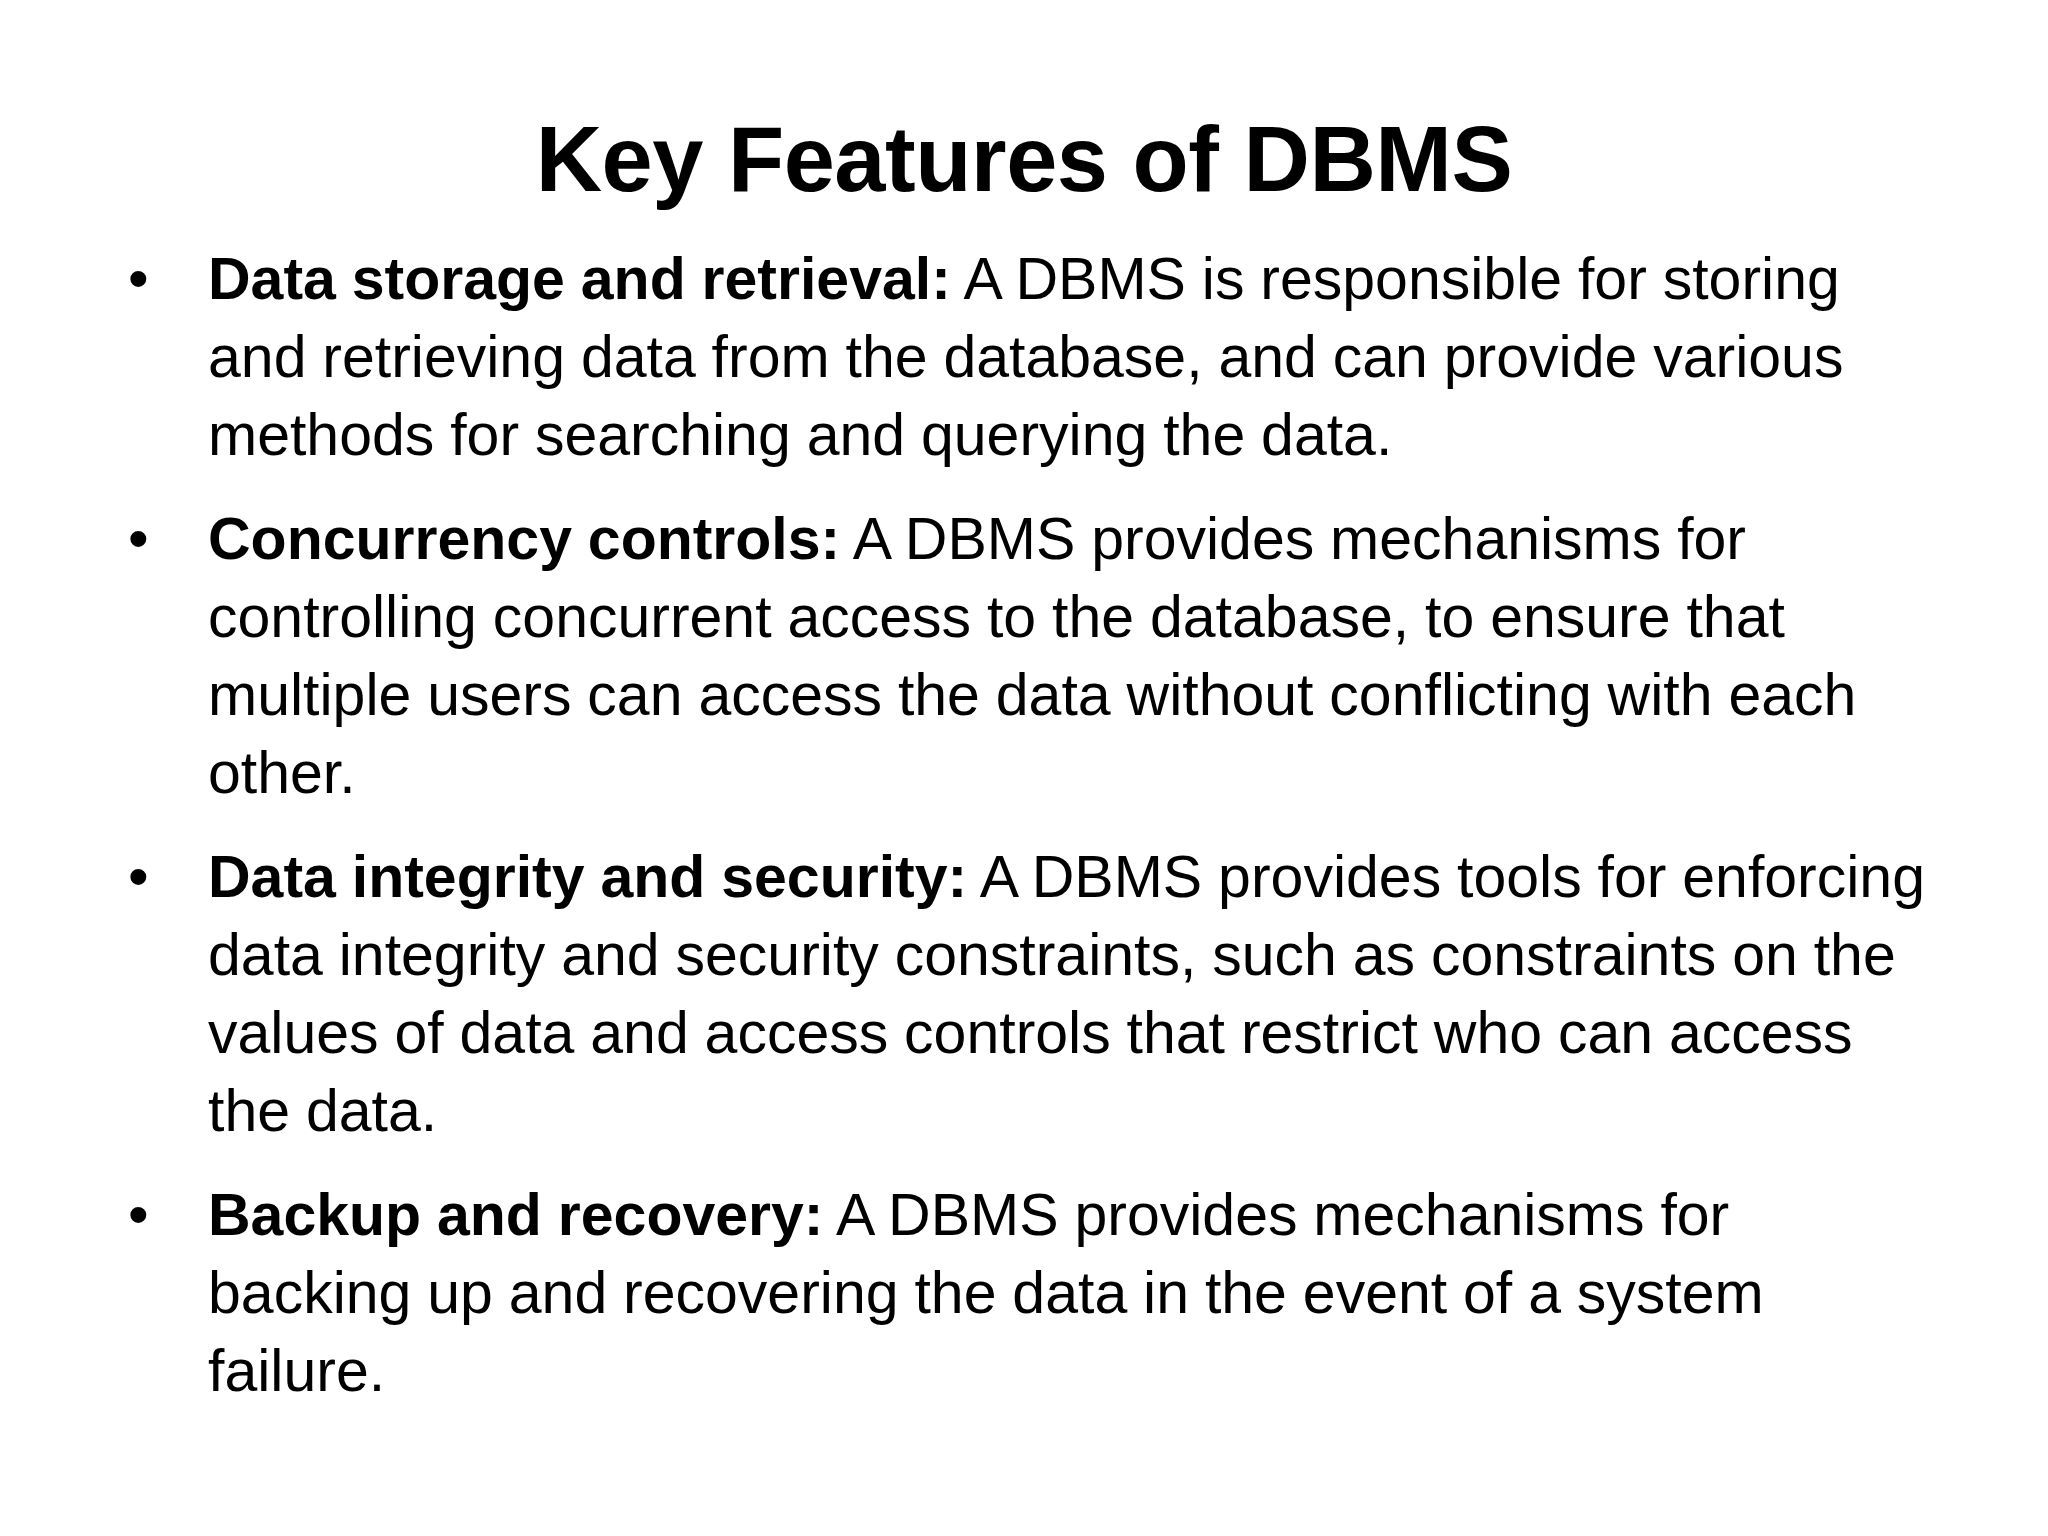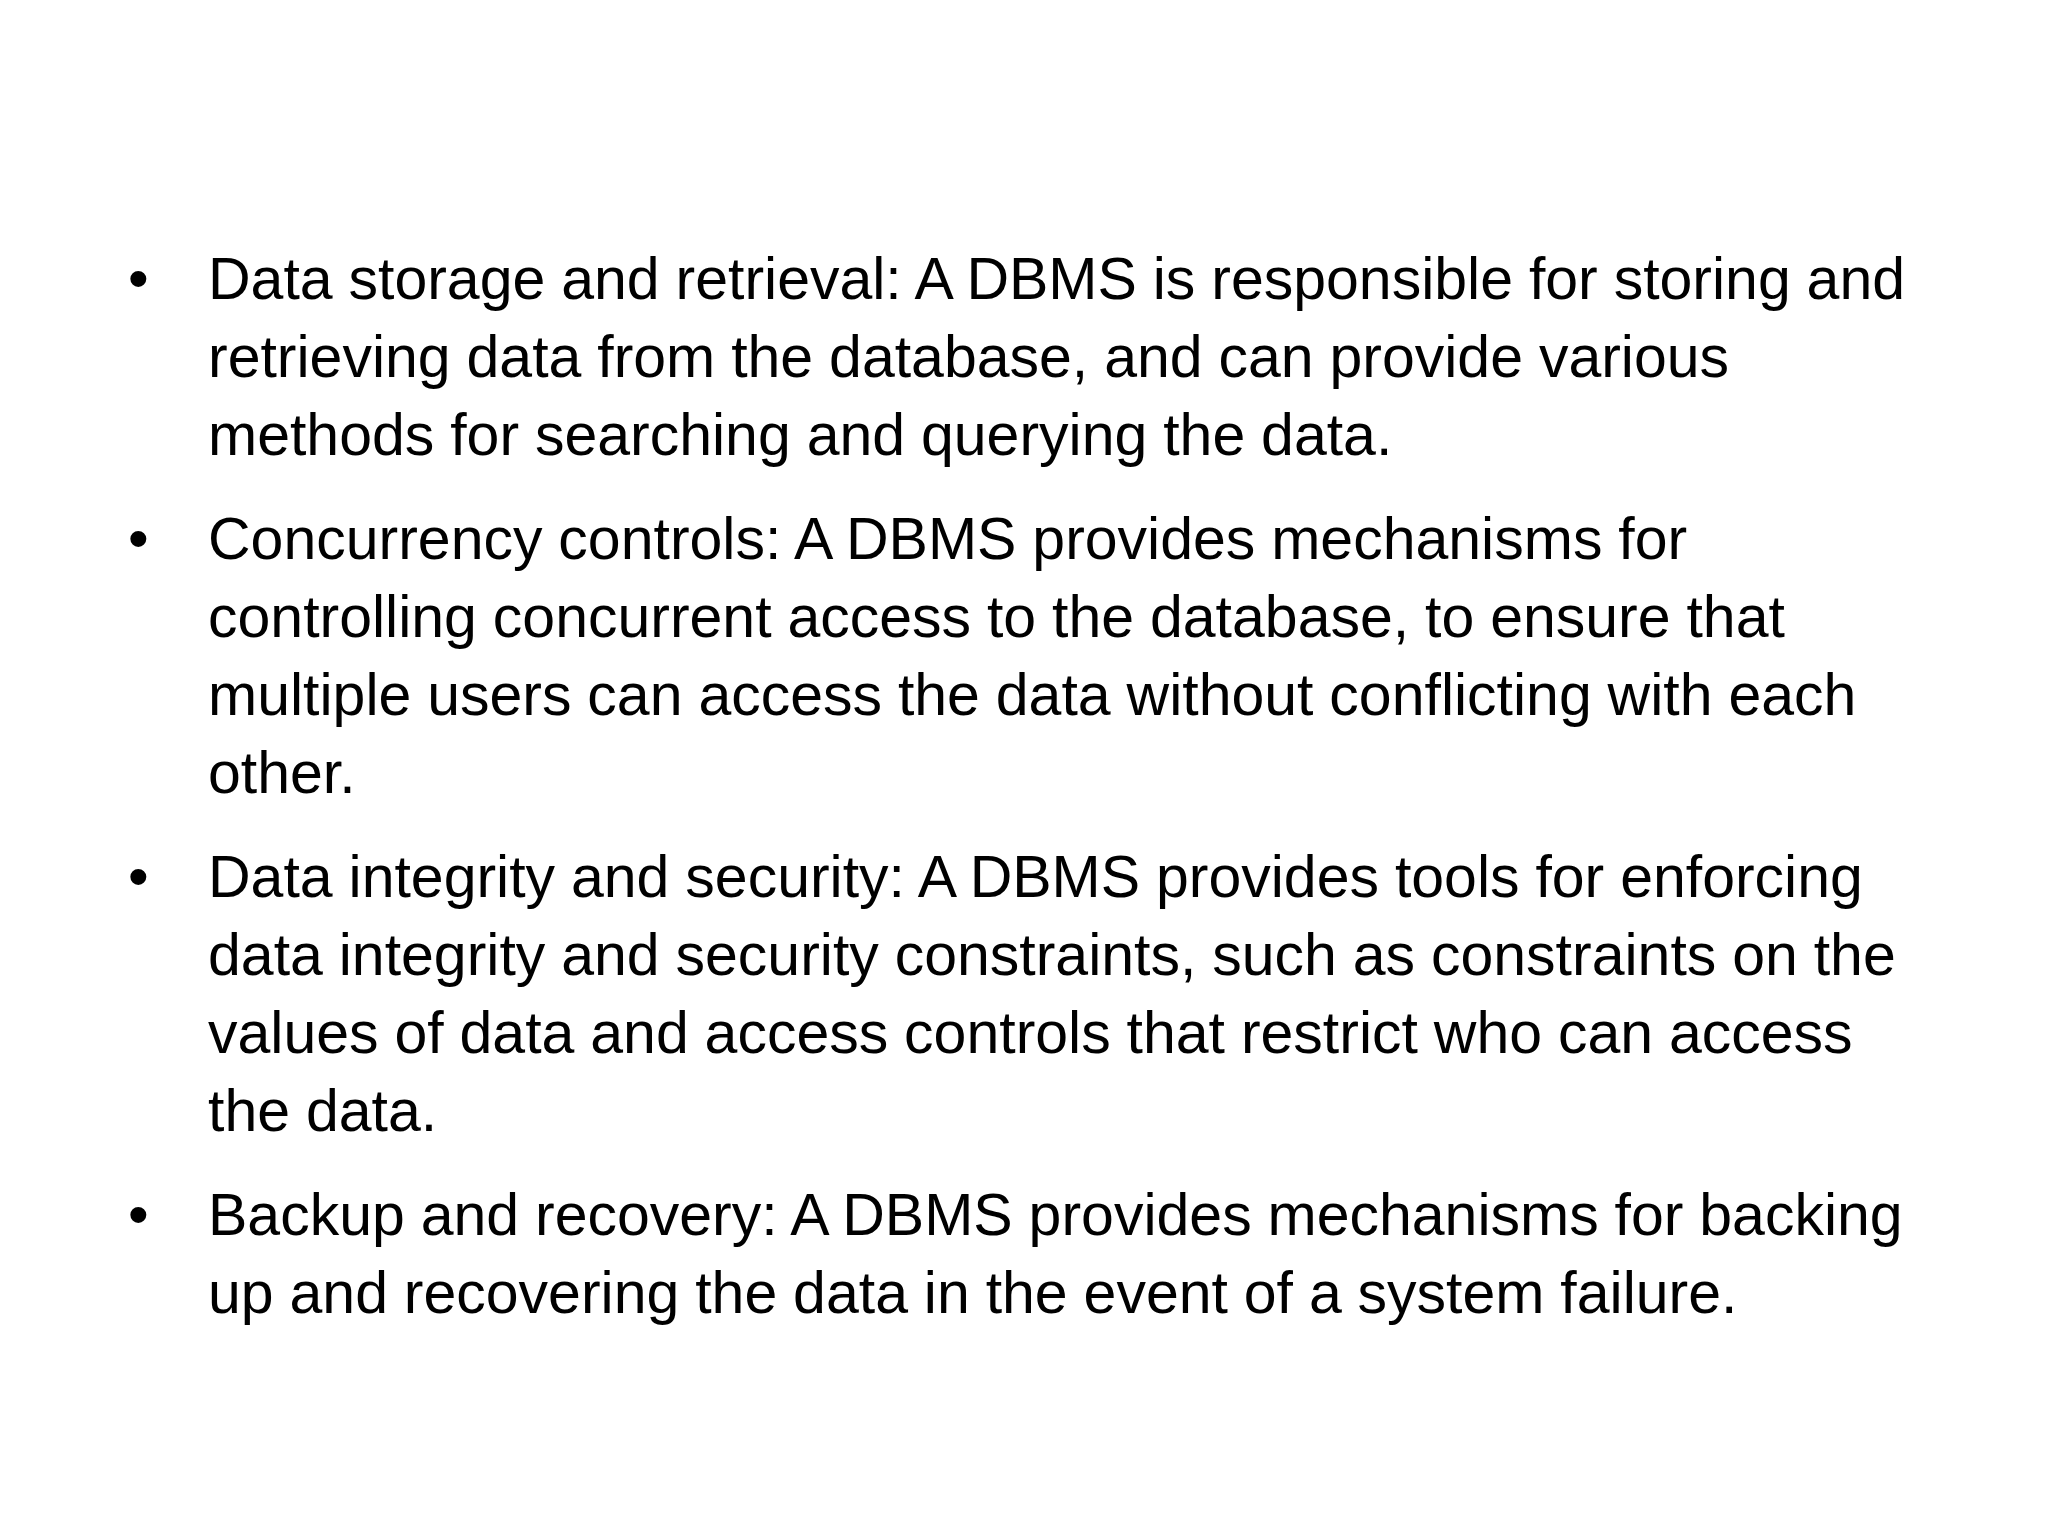--- a/index.html
+++ b/index.html
@@ -68,32 +68,33 @@
     left: 10px;
     top: 0;
     width: 40px;
     font-size: 59px;
     line-height: 78px;
     text-align: left;
     color: #000000;
   }
 
   .bullet-lead {
-    font-weight: normal;
+    font-weight: bold;
   }
 
   .bullet-body {
     font-weight: normal;
   }
 </style>
 </head>
 <body>
 
 <div class="slide">
 
+  <h1 class="slide-title">Key Features of DBMS</h1>
 
   <ul class="bullet-list">
 
     <li class="bullet-item">
       <span class="bullet-marker">•</span>
       <span class="bullet-lead">Data storage and retrieval:</span><span class="bullet-body"> A DBMS is responsible for storing and retrieving data from the database, and can provide various methods for searching and querying the data.</span>
     </li>
 
     <li class="bullet-item">
       <span class="bullet-marker">•</span>

